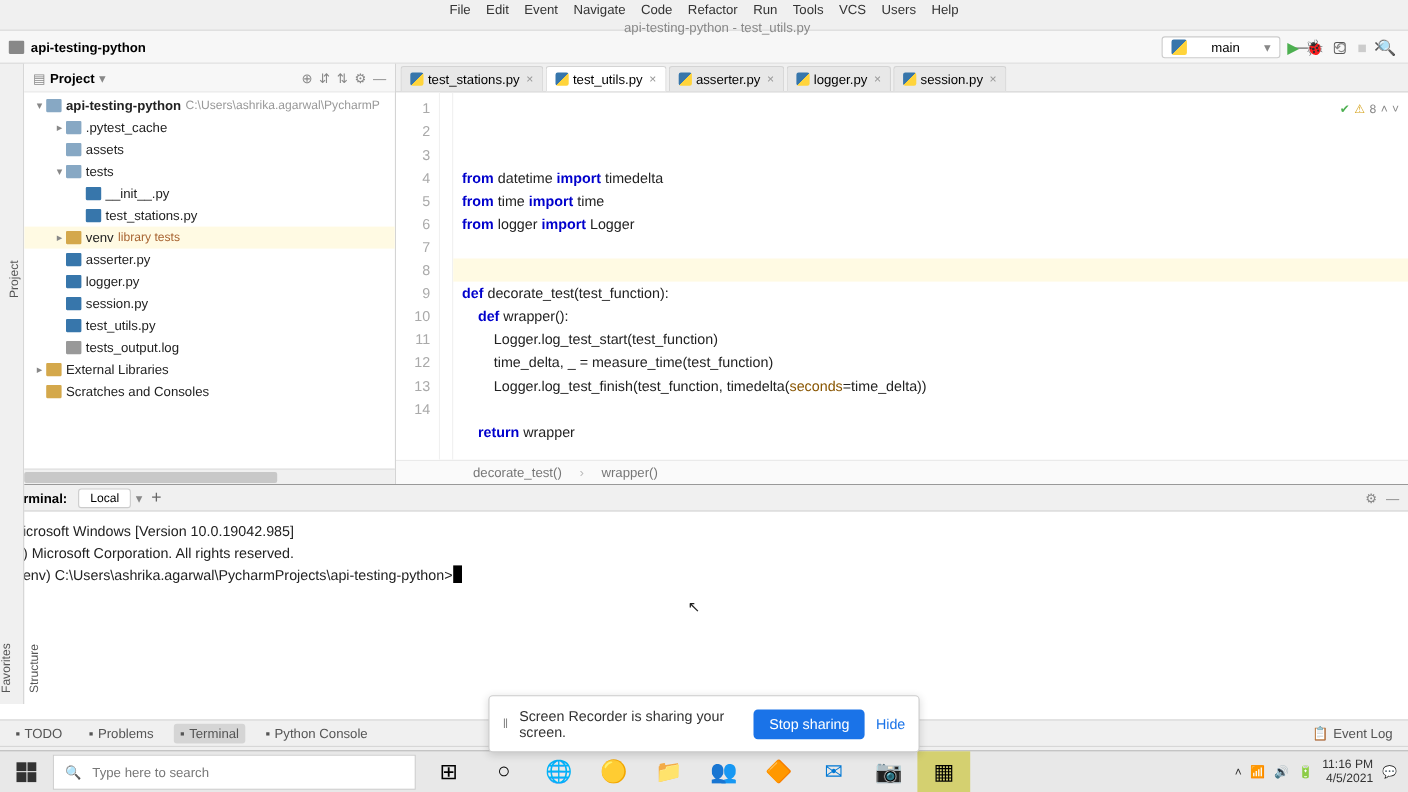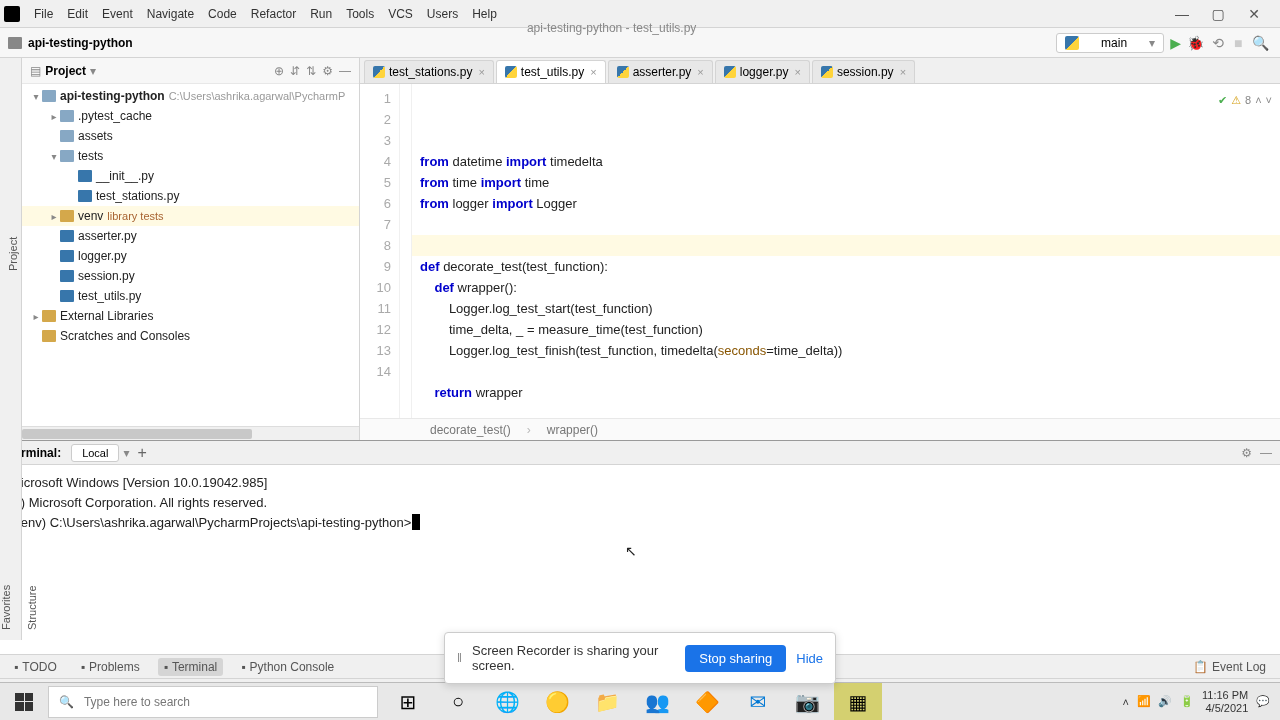--- a/index.html
+++ b/index.html
@@ -1,23 +1,23 @@
 <!DOCTYPE html>
 <html><head>
 <meta charset="utf-8">
 <style>
 * { margin: 0; padding: 0; box-sizing: border-box; font-family: "Segoe UI", Arial, sans-serif; }
 body { width: 1280px; height: 720px; background: #fff; overflow: hidden; position: relative; font-size: 12px; }
 
 
-.title-bar { height: 28px; background: #f0f0f0; display: flex; align-items: center; padding: 0 4px; border-bottom: 1px solid #d4d4d4; }
+.title-bar { height: 28px; background: #f0f0f0; display: flex; align-items: center; padding: 0 4px; border-bottom: 1px solid #d4d4d4; flex-direction: column; }
 .title-bar .app-icon { width: 16px; height: 16px; background: #000; margin-right: 8px; border-radius: 2px; }
 .menu-items { display: flex; gap: 2px; }
 .menu-item { padding: 2px 6px; color: #333; cursor: pointer; }
-.title-text { margin-left: 24px; color: #888; font-size: 12px; margin-top: 28px; }
+.title-text { margin-left: 24px; color: #888; font-size: 12px; }
 .win-controls { margin-left: auto; display: flex; gap: 8px; padding-right: 8px; }
 .win-ctrl { width: 28px; height: 20px; display: flex; align-items: center; justify-content: center; color: #555; cursor: pointer; font-size: 14px; }
 
 
 .nav-bar { height: 30px; background: #f7f7f7; display: flex; align-items: center; padding: 0 8px; border-bottom: 1px solid #d4d4d4; }
 .nav-bar .folder-icon { width: 14px; height: 12px; background: #888; margin-right: 6px; border-radius: 1px; }
 .project-name { font-weight: bold; font-size: 12px; }
 .nav-right { margin-left: auto; display: flex; gap: 6px; align-items: center; }
 .run-config { display: flex; align-items: center; border: 1px solid #ccc; border-radius: 3px; padding: 2px 8px; gap: 22px; background: #fff; }
 .py-icon { width: 14px; height: 14px; background: linear-gradient(135deg, #3776ab 50%, #ffd43b 50%); border-radius: 2px; }
@@ -233,20 +233,26 @@
             <span class="expand"></span>
             <span class="f-icon f-py"></span>
             <span class="tree-label">session.py</span>
           </div>
           <div class="tree-item">
             <span class="indent" style="width:18px"></span>
             <span class="expand"></span>
             <span class="f-icon f-py"></span>
             <span class="tree-label">test_utils.py</span>
           </div>
+          <div class="tree-item">
+            <span class="indent" style="width:18px"></span>
+            <span class="expand"></span>
+            <span class="f-icon f-txt"></span>
+            <span class="tree-label">tests_output.log</span>
+          </div>
         </div>
       <div class="tree-item">
         <span class="expand">▸</span>
         <span class="f-icon f-lib"></span>
         <span class="tree-label">External Libraries</span>
       </div>
       <div class="tree-item">
         <span class="expand"></span>
         <span class="f-icon f-lib"></span>
         <span class="tree-label">Scratches and Consoles</span>

